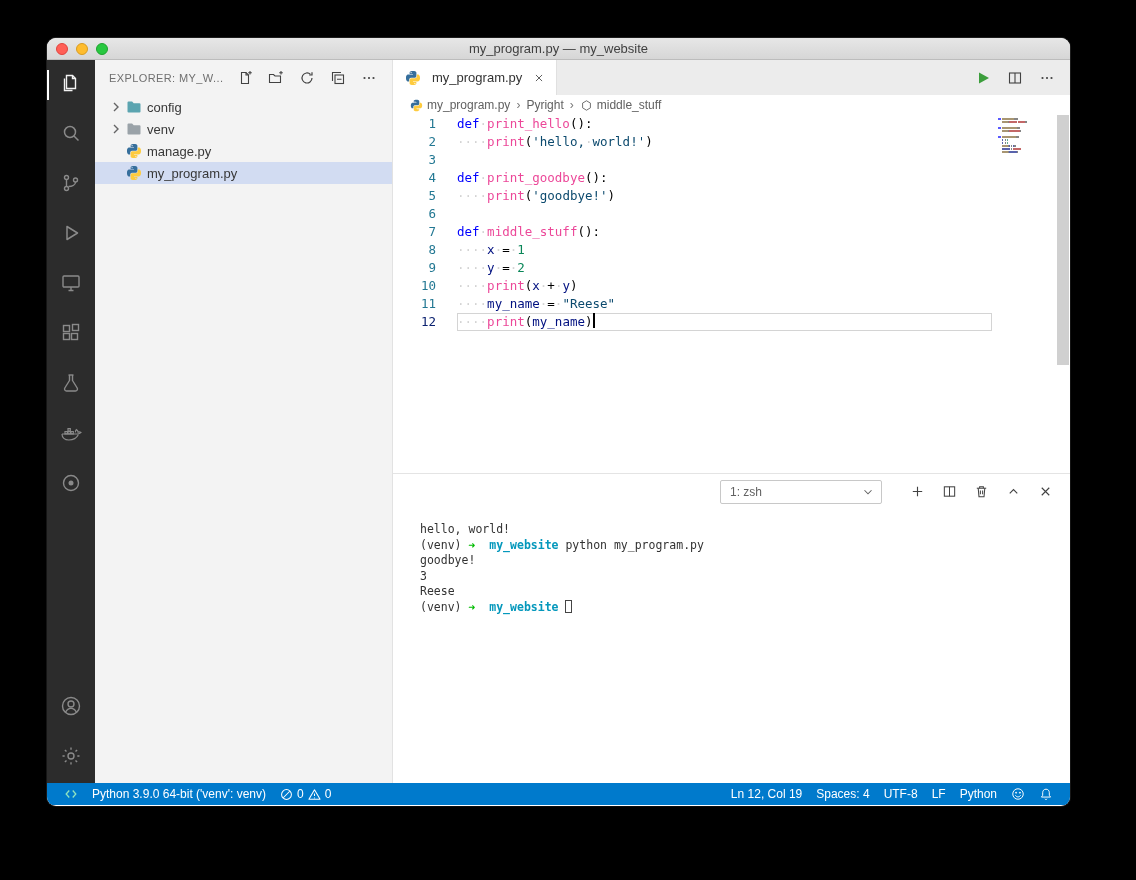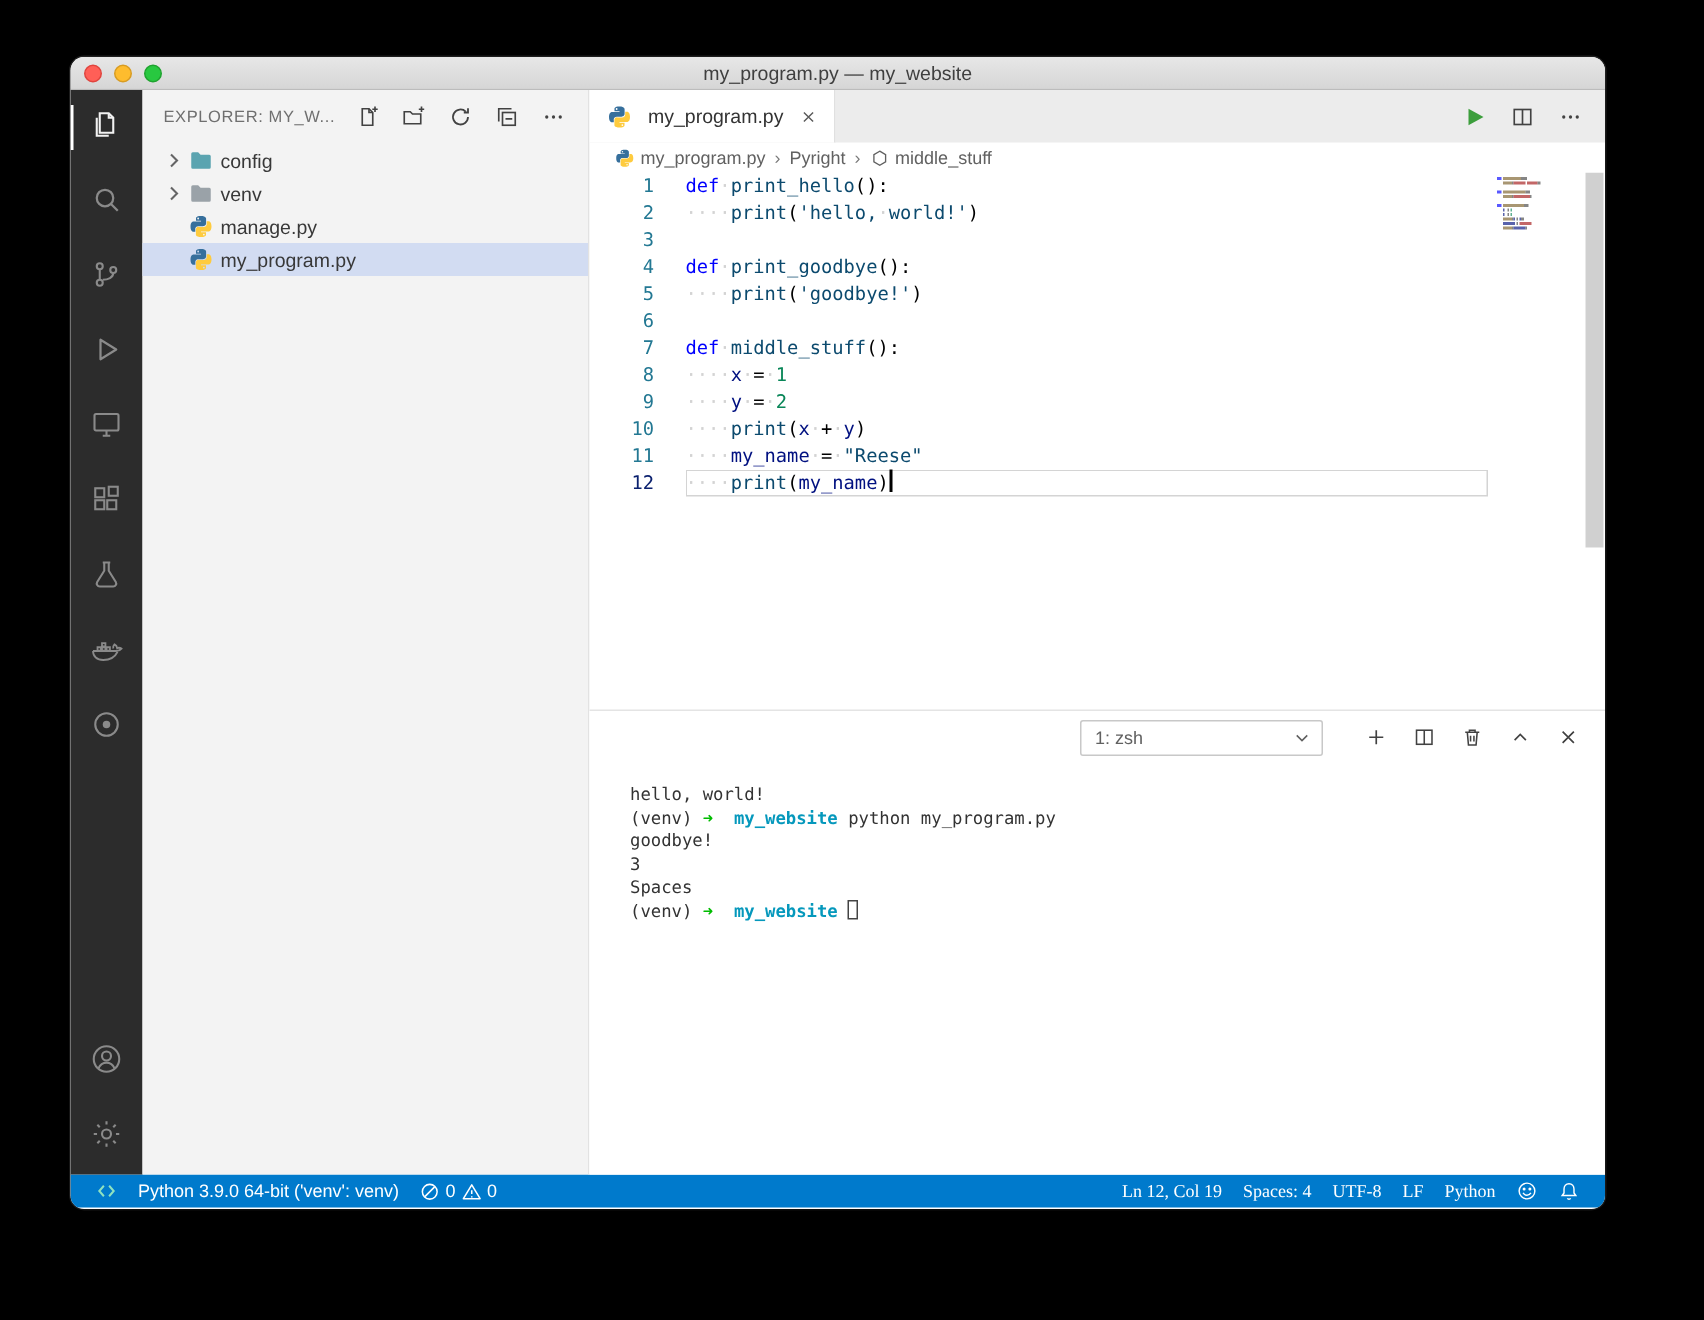--- a/index.html
+++ b/index.html
@@ -73,21 +73,21 @@
 
   .code-area { flex:1; position:relative; overflow:hidden;
     font-family:"DejaVu Sans Mono","DejaVu Sans",monospace; font-size:12.5px; }
   .code-line { display:flex; height:18px; line-height:18px; }
   .gutter { width:64px; flex:none; text-align:right; padding-right:21px;
     color:#237893; user-select:none; }
   .code-line.current .gutter { color:#0b216f; }
   .line-content { flex:1; white-space:pre; margin-right:78px; }
   .code-line.current .line-content { box-shadow:inset 0 0 0 1px #d4d4d4; }
   .t-kw  { color:#0000ff; }
-  .t-fn  { color:#0c4a6e; }
+  .t-fn  { color:#ec4899; }
   .t-str { color:#0c4a6e; }
   .t-num { color:#098658; }
   .t-var { color:#001080; }
   .t-p   { color:#000000; }
   .t-ws  { color:#d3d3d3; }
   .editor-cursor { display:inline-block; width:2px; height:15px; background:#000;
     vertical-align:-2px; }
 
   .minimap { position:absolute; top:3px; right:14px; width:58px; }
   .mm-line { display:flex; height:2px; margin-bottom:1px; }
@@ -122,21 +122,21 @@
   .tt-plain { color:#333333; }
   .tt-arrow { color:#00bc00; font-weight:bold; }
   .tt-cwd   { color:#0598bc; font-weight:bold; }
   .term-cursor { display:inline-block; width:7px; height:13px; border:1px solid #444;
     vertical-align:-2px; }
 
   
   .statusbar { height:22px; background:#007acc; color:#fff; font-size:12px;
     display:flex; align-items:center; padding:0 10px; }
   .sb-left, .sb-right { display:flex; align-items:center; height:100%; }
-  .sb-right { margin-left:auto;font-family:Liberation Serif, serif; }
+  .sb-right { margin-left:auto; }
   .sb-item { display:flex; align-items:center; gap:4px; padding:0 7px; height:100%;
     cursor:pointer; white-space:nowrap; }
   .sb-ico { display:flex; align-items:center; }
 </style>
 </head>
 <body>
 
 <div class="window">
 
   <div class="titlebar">
@@ -586,21 +586,21 @@
                   <path fill="none" stroke="currentColor" stroke-width="1.2" d="M4 4l8 8M12 4l-8 8"></path>
                 </svg>
               </span>
           </div>
         </div>
         <div class="terminal-content">
             <div class="term-line"><span class="tt-plain">hello, world!</span></div>
             <div class="term-line"><span class="tt-plain">(venv) </span><span class="tt-arrow">➜</span><span class="tt-plain">  </span><span class="tt-cwd">my_website</span><span class="tt-plain"> python my_program.py</span></div>
             <div class="term-line"><span class="tt-plain">goodbye!</span></div>
             <div class="term-line"><span class="tt-plain">3</span></div>
-            <div class="term-line"><span class="tt-plain">Spaces</span></div>
+            <div class="term-line"><span class="tt-plain">Reese</span></div>
             <div class="term-line"><span class="tt-plain">(venv) </span><span class="tt-arrow">➜</span><span class="tt-plain">  </span><span class="tt-cwd">my_website</span><span class="tt-plain"> </span><span class="term-cursor"></span></div>
           </div>
       </div>
 
     </section>
   </div>
 
   <footer class="statusbar">
     <div class="sb-left">
       <span class="sb-item">

